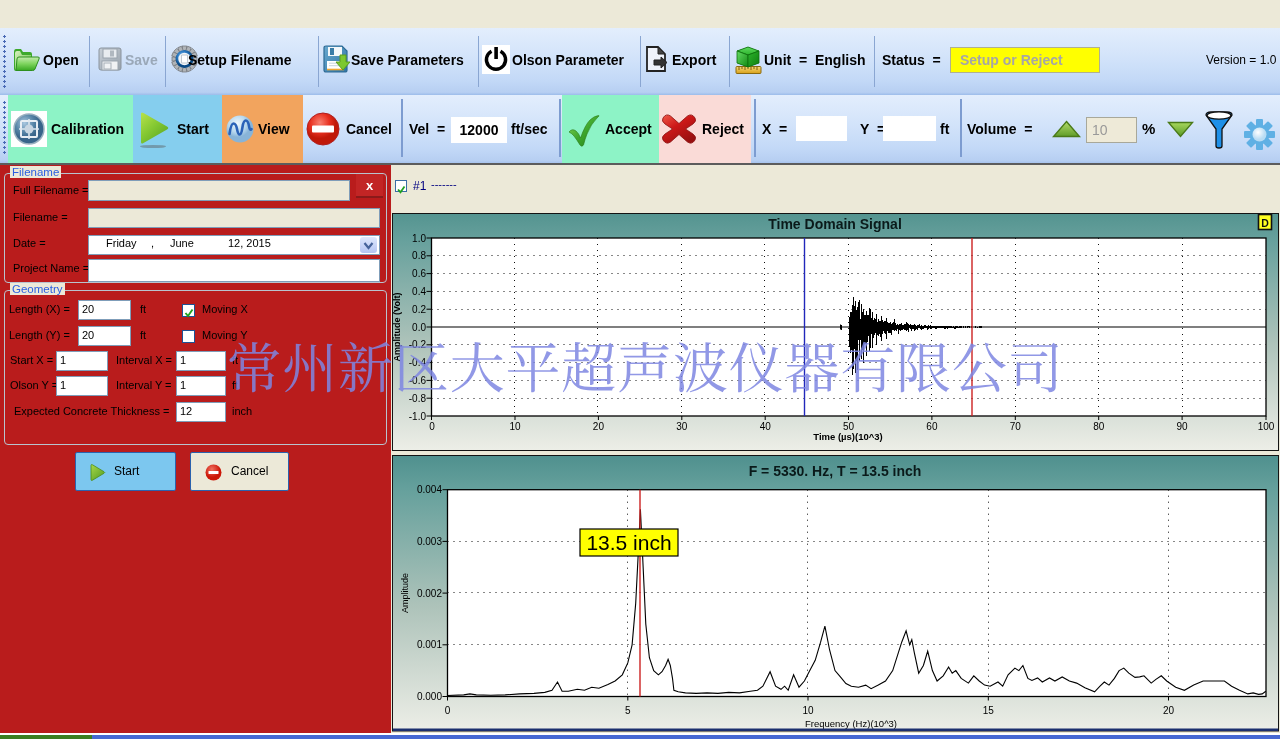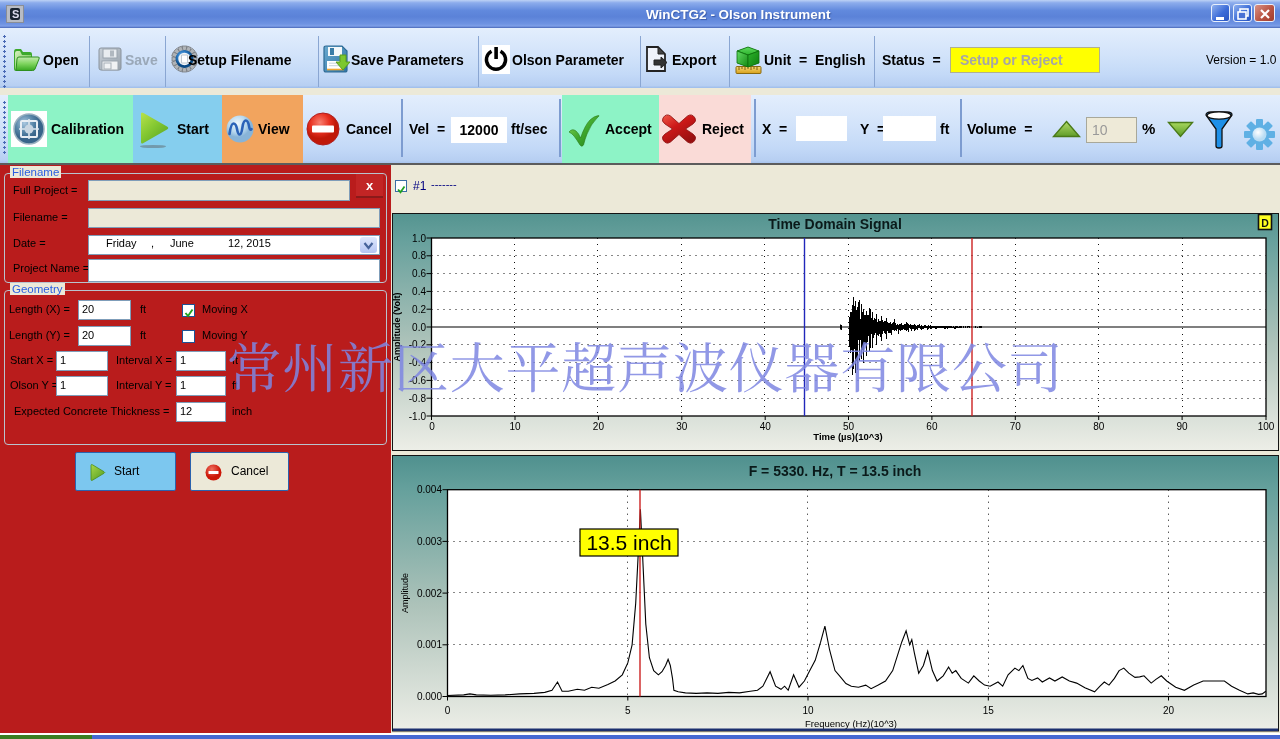--- a/index.html
+++ b/index.html
@@ -9,21 +9,21 @@
 background:linear-gradient(180deg,#bdd2f5 0%,#8cacec 10%,#6189dd 38%,#5b82d8 60%,#6e93e2 85%,#7e9fe8 93%,#4767b8 100%);}
 #titlebar .ttl{position:absolute;left:646px;top:7px;width:600px;color:#fff;font-size:13.5px;font-weight:bold;text-shadow:1px 1px 1px #3a5aa8}
 #appicon{position:absolute;left:6px;top:5px;width:18px;height:18px;background:#b8bcc4;border:1px solid #8a8e96}
 #appicon:before{content:"";position:absolute;left:3px;top:2px;width:10px;height:12px;background:#1a2430;border-radius:2px}
 #appicon:after{content:"S";position:absolute;left:5px;top:2px;color:#dde;font-size:11px;font-weight:bold}
 .winbtn{position:absolute;top:4px;width:19px;height:18px;border:1px solid #e8f0fc;border-radius:3px;
 background:linear-gradient(135deg,#8fb0ee 0%,#3c6cd8 55%,#2a55c0 100%)}
 #btnclose{background:linear-gradient(135deg,#d99286 0%,#b95442 55%,#a03c2c 100%)}
 .winbtn svg{position:absolute;left:0;top:0}
 
-#tb1{position:absolute;left:0;top:28px;width:1280px;height:60px;
+#tb1{position:absolute;left:0;top:28px;width:1280px;height:67px;
 background:linear-gradient(180deg,#e3eefd 0%,#d2e3fa 45%,#c3d9f7 78%,#b7cff2 96%,#9cbcea 100%)}
 #tb2{position:absolute;left:0;top:95px;width:1280px;height:70px;
 background:linear-gradient(180deg,#e3eefd 0%,#d2e3fa 45%,#c3d9f7 78%,#b7cff2 96%,#a8c4ee 100%);border-bottom:2px solid #5c5c5c}
 .vsep{position:absolute;top:8px;width:1px;height:51px;background:#8aa6d2}
 .vsep2{position:absolute;top:4px;width:2px;height:58px;background:#7d9cd0}
 .handle{position:absolute;left:3px;top:6px;width:3px;height:55px;
 background-image:radial-gradient(circle,#4868b4 1.1px,transparent 1.4px);background-size:3px 5px}
 .tbtxt{position:absolute;font-weight:bold;font-size:14px;color:#000;white-space:nowrap}
 .tbtxt.dis{color:#9aa8b8}
 .sect{position:absolute;top:0;height:68px}
@@ -46,40 +46,20 @@
 #dlgx{position:absolute;right:3px;top:2px;width:18px;height:18px;border:1px solid #aabcf0;border-radius:3px;
 background:linear-gradient(135deg,#8aa4ea,#5c7ee0);color:#c0cdf2;font-size:13px;font-weight:bold;text-align:center;line-height:16px}
 #dlgbody{position:absolute;left:3px;top:25px;right:3px;bottom:3px;background:#ece9d8}
 .dlgbtn{position:absolute;top:45px;width:73px;height:21px;border:1px solid #7a96df;border-radius:3px;
 background:linear-gradient(180deg,#fdfdfc 0%,#f2f1ec 60%,#dedcd2 100%);font-size:12px;text-align:center;line-height:19px}
 
 .t{position:absolute;white-space:nowrap}
 </style></head>
 <body>
 <div id="app">
-<div id="titlebar">
-<div id="appicon"></div>
-<div class="ttl">WinCTG2 - Olson Instrument</div>
-<div class="winbtn" style="left:1211px">
-        <svg width="19" height="18">
-          <rect x="4" y="12" width="8" height="3" fill="#fff"></rect>
-        </svg>
-      </div>
-<div class="winbtn" style="left:1233px">
-        <svg width="19" height="18">
-          <rect x="6" y="4" width="8" height="7" fill="none" stroke="#fff" stroke-width="1.6"></rect>
-          <rect x="4" y="7" width="8" height="7" fill="#4a71d4" stroke="#fff" stroke-width="1.6"></rect>
-        </svg>
-      </div>
-<div class="winbtn" id="btnclose" style="left:1254px;width:21px">
-        <svg width="21" height="18">
-          <path d="M6 5L14 13M14 5L6 13" stroke="#fff" stroke-width="2.2"></path>
-        </svg>
-      </div>
-</div>
 
 <div id="tb1">
 <div class="handle"></div>
 <svg class="abs" style="left:12px;top:18px" width="29" height="27" viewBox="0 0 29 27">
 <path d="M2 6 L2 23 Q2 25 4 25 L20 25 L20 8 Q20 6 18 6 L11 6 L9 3 L4 3 Q2 3 2 6Z" fill="#3da92c"></path>
 <path d="M3 7 L3 22 Q3 24 5 24 L19 24 L19 9 L10 9 L8 5 L5 5 Q3 5 3 7Z" fill="url(#gfold)"></path>
 <path d="M5 13 Q5 11 7 11 L26 11 Q28 11 27 13 L23 23 Q22.5 24.5 20.5 24.5 L4 24.5 Z" fill="url(#gfold2)" stroke="#2e8f1f" stroke-width="1"></path>
 <defs>
           <linearGradient id="gfold" x1="0" y1="0" x2="1" y2="1">
             <stop offset="0" stop-color="#d8f0c0"></stop>
@@ -332,21 +312,21 @@
             <stop offset="0" stop-color="#ffffff"></stop>
             <stop offset="1" stop-color="#b8dcf4"></stop>
           </radialGradient>
         </defs>
 </svg>
 </div>
 
 <div id="leftpanel">
 <div class="grpbox" style="left:4px;top:8px;width:383px;height:110px"></div>
 <div class="grplbl" style="left:10px;top:1px">Filename</div>
-<div class="flabel" style="left:13px;top:19px">Full Project =</div>
+<div class="flabel" style="left:13px;top:19px">Full Filename =</div>
 <div class="finput" style="left:88px;top:15px;width:262px;height:21px"></div>
 <div class="abs" style="left:356px;top:9px;width:27px;height:24px;background:#c22525;border-bottom:2px solid #8a1a1a;color:#fff;font-size:13px;font-weight:bold;text-align:center;line-height:24px">x</div>
 <div class="flabel" style="left:13px;top:46px">Filename =</div>
 <div class="finput" style="left:88px;top:43px;width:292px;height:20px"></div>
 <div class="flabel" style="left:13px;top:72px">Date =</div>
 <div class="winput" style="left:88px;top:70px;width:292px;height:20px"></div>
 <div class="flabel" style="left:106px;top:72px">Friday</div>
 <div class="flabel" style="left:151px;top:72px">,</div>
 <div class="flabel" style="left:170px;top:72px">June</div>
 <div class="flabel" style="left:228px;top:72px">12, 2015</div>

